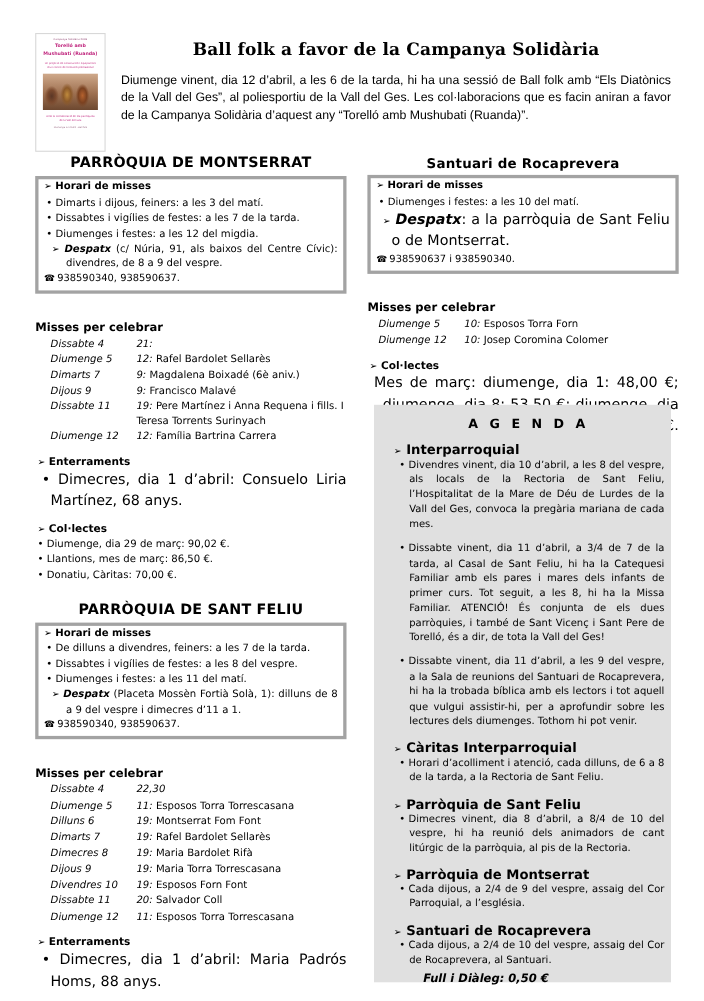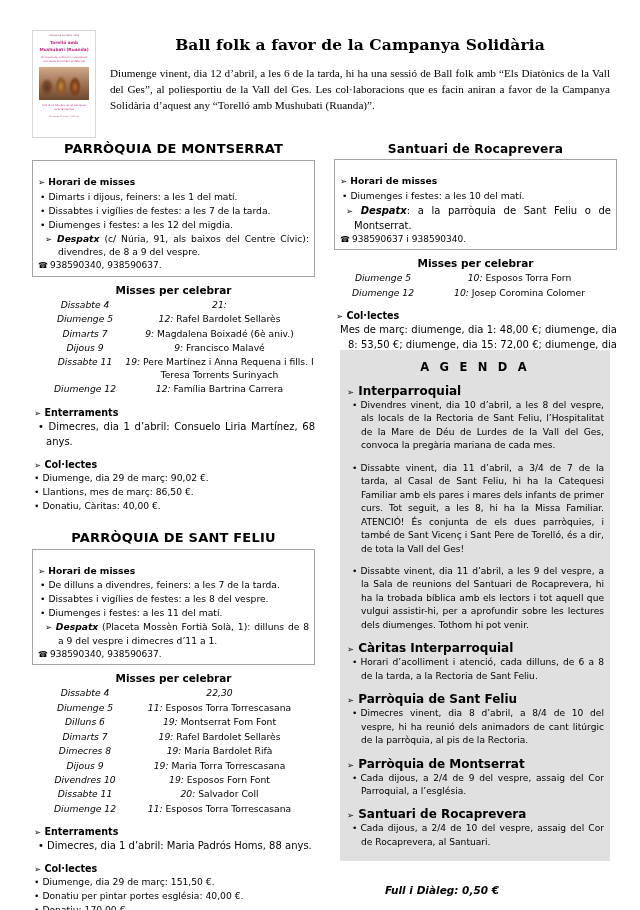--- a/index.html
+++ b/index.html
@@ -101,21 +101,21 @@
   }
   .main-title {
     font-family: "DejaVu Serif", serif;
     font-size: 15.5px;
     text-align: center;
     letter-spacing: .1px;
     margin: 6px 0 0 0;
     line-height: 1.2;
   }
   .lede {
-    font-family: Liberation Serif, serif;
+    font-family: Liberation Sans, sans-serif;
     font-size: 11.2px;
     line-height: 1.42;
     text-align: justify;
   }
 
   
   .col {
     position: absolute;
     top: 142px;
     width: 283px;
@@ -129,23 +129,23 @@
     text-align: center;
     letter-spacing: .2px;
     margin: 0 0 3px 0;
     line-height: 1.15;
   }
   .parish-title.small {
     font-size: 12.2px;
   }
 
   .info-box {
-    border: 1px solid #a3a3a3;
+    border: 3px solid #a3a3a3;
     box-sizing: border-box;
-    padding: 14px 5px 3px 5px;
+    padding: 0 5px 3px 5px;
   }
   .arrow-head {
     font-size: 9.2px;
     font-weight: bold;
     line-height: 1.5;
     margin: 0 0 1px 0;
     white-space: nowrap;
   }
   .arrow-head .ar,
   .bullet-line .ar { font-weight: normal; }
@@ -163,49 +163,48 @@
     padding-left: 20px;
     text-indent: -13px;
     font-size: 9.2px;
     line-height: 1.5;
     margin: 0;
     text-align: justify;
   }
   .hang-b {
     padding-left: 14px;
     text-indent: -8px;
-    font-size: 10px;
+    font-size: 13px;
     line-height: 1.5;
     margin: 0;
     text-align: justify;
   }
   .phone-line {
     font-size: 9px;
     line-height: 1.5;
     margin: 0;
   }
   .phone-icon::before { content: "\260E"; font-size: 8px; padding-right: 2px; }
 
   .section-center {
-    text-align: center;
+    text-align: left;
     font-size: 10.5px;
     font-weight: bold;
-    margin: 7px 0 2px 0;
+    margin: 25px 0 2px 0;
   }
 
   table.masses {
     border-collapse: collapse;
     width: 100%;
     font-size: 9.2px;
   }
   table.masses td {
     vertical-align: top;
     padding: 1px 0 1px 0;
     line-height: 1.35;
-    text-align: center;
   }
   table.masses td.day {
     width: 78px;
     font-style: italic;
     padding-left: 14px;
     white-space: nowrap;
   }
   table.masses td.day-r {
     width: 78px;
     font-style: italic;
@@ -223,25 +222,25 @@
     margin: 0 0 1px 2px;
     white-space: nowrap;
   }
   .b { font-weight: normal; }
   .bi { font-weight: bold; font-style: italic; }
 
   
   .agenda {
     position: absolute;
     left: 340px;
-    top: 350px;
+    top: 368px;
     width: 270px;
     background: #e0e0e0;
     box-sizing: border-box;
-    padding: 8px 6px 10px 6px;
+    padding: 8px 6px 10px 17px;
   }
   .agenda-title {
     text-align: center;
     font-size: 11.5px;
     font-weight: bold;
     letter-spacing: 3.2px;
     margin: 2px 0 10px 0;
   }
   .agenda-group { margin-bottom: 2px; }
   .agenda-head {
@@ -299,21 +298,21 @@
 
     <div>
       <div class="parish-title">PARRÒQUIA DE MONTSERRAT</div>
 
       <div class="info-box">
         <div class="arrow-head">
           <span class="ar"></span>
           <span>Horari de misses</span>
         </div>
         <div>
-            <div class="bullet-line"><span class="bu"></span><span>Dimarts i dijous, feiners: a les 1 del matí.</span></div>
+            <div class="bullet-line"><span class="bu"></span><span>Dimarts i dijous, feiners: a les 3 del matí.</span></div>
             <div class="bullet-line"><span class="bu"></span><span>Dissabtes i vigílies de festes: a les 7 de la tarda.</span></div>
             <div class="bullet-line"><span class="bu"></span><span>Diumenges i festes: a les 12 del migdia.</span></div>
           </div>
         <div class="hang">
           <span class="ar"></span>
           <span class="bi">Despatx</span>
           <span>(c/ Núria, 91, als baixos del Centre Cívic): divendres, de 8 a 9 del vespre.</span>
         </div>
         <div class="phone-line">
           <span class="phone-icon"></span><span>938590340, 938590637.</span>
@@ -361,21 +360,21 @@
       </div>
 
       <div class="subsection">
         <div class="subsection-head">
           <span class="ar"></span>
           <span>Col·lectes</span>
         </div>
         <div>
             <div class="bullet-line"><span class="bu"></span><span>Diumenge, dia 29 de març: 90,02 €.</span></div>
             <div class="bullet-line"><span class="bu"></span><span>Llantions, mes de març: 86,50 €.</span></div>
-            <div class="bullet-line"><span class="bu"></span><span>Donatiu, Càritas: 40,00 €.</span></div>
+            <div class="bullet-line"><span class="bu"></span><span>Donatiu, Càritas: 70,00 €.</span></div>
           </div>
       </div>
     </div>
 
     <div style="margin-top:18px;">
       <div class="parish-title">PARRÒQUIA DE SANT FELIU</div>
 
       <div class="info-box">
         <div class="arrow-head">
           <span class="ar"></span>

